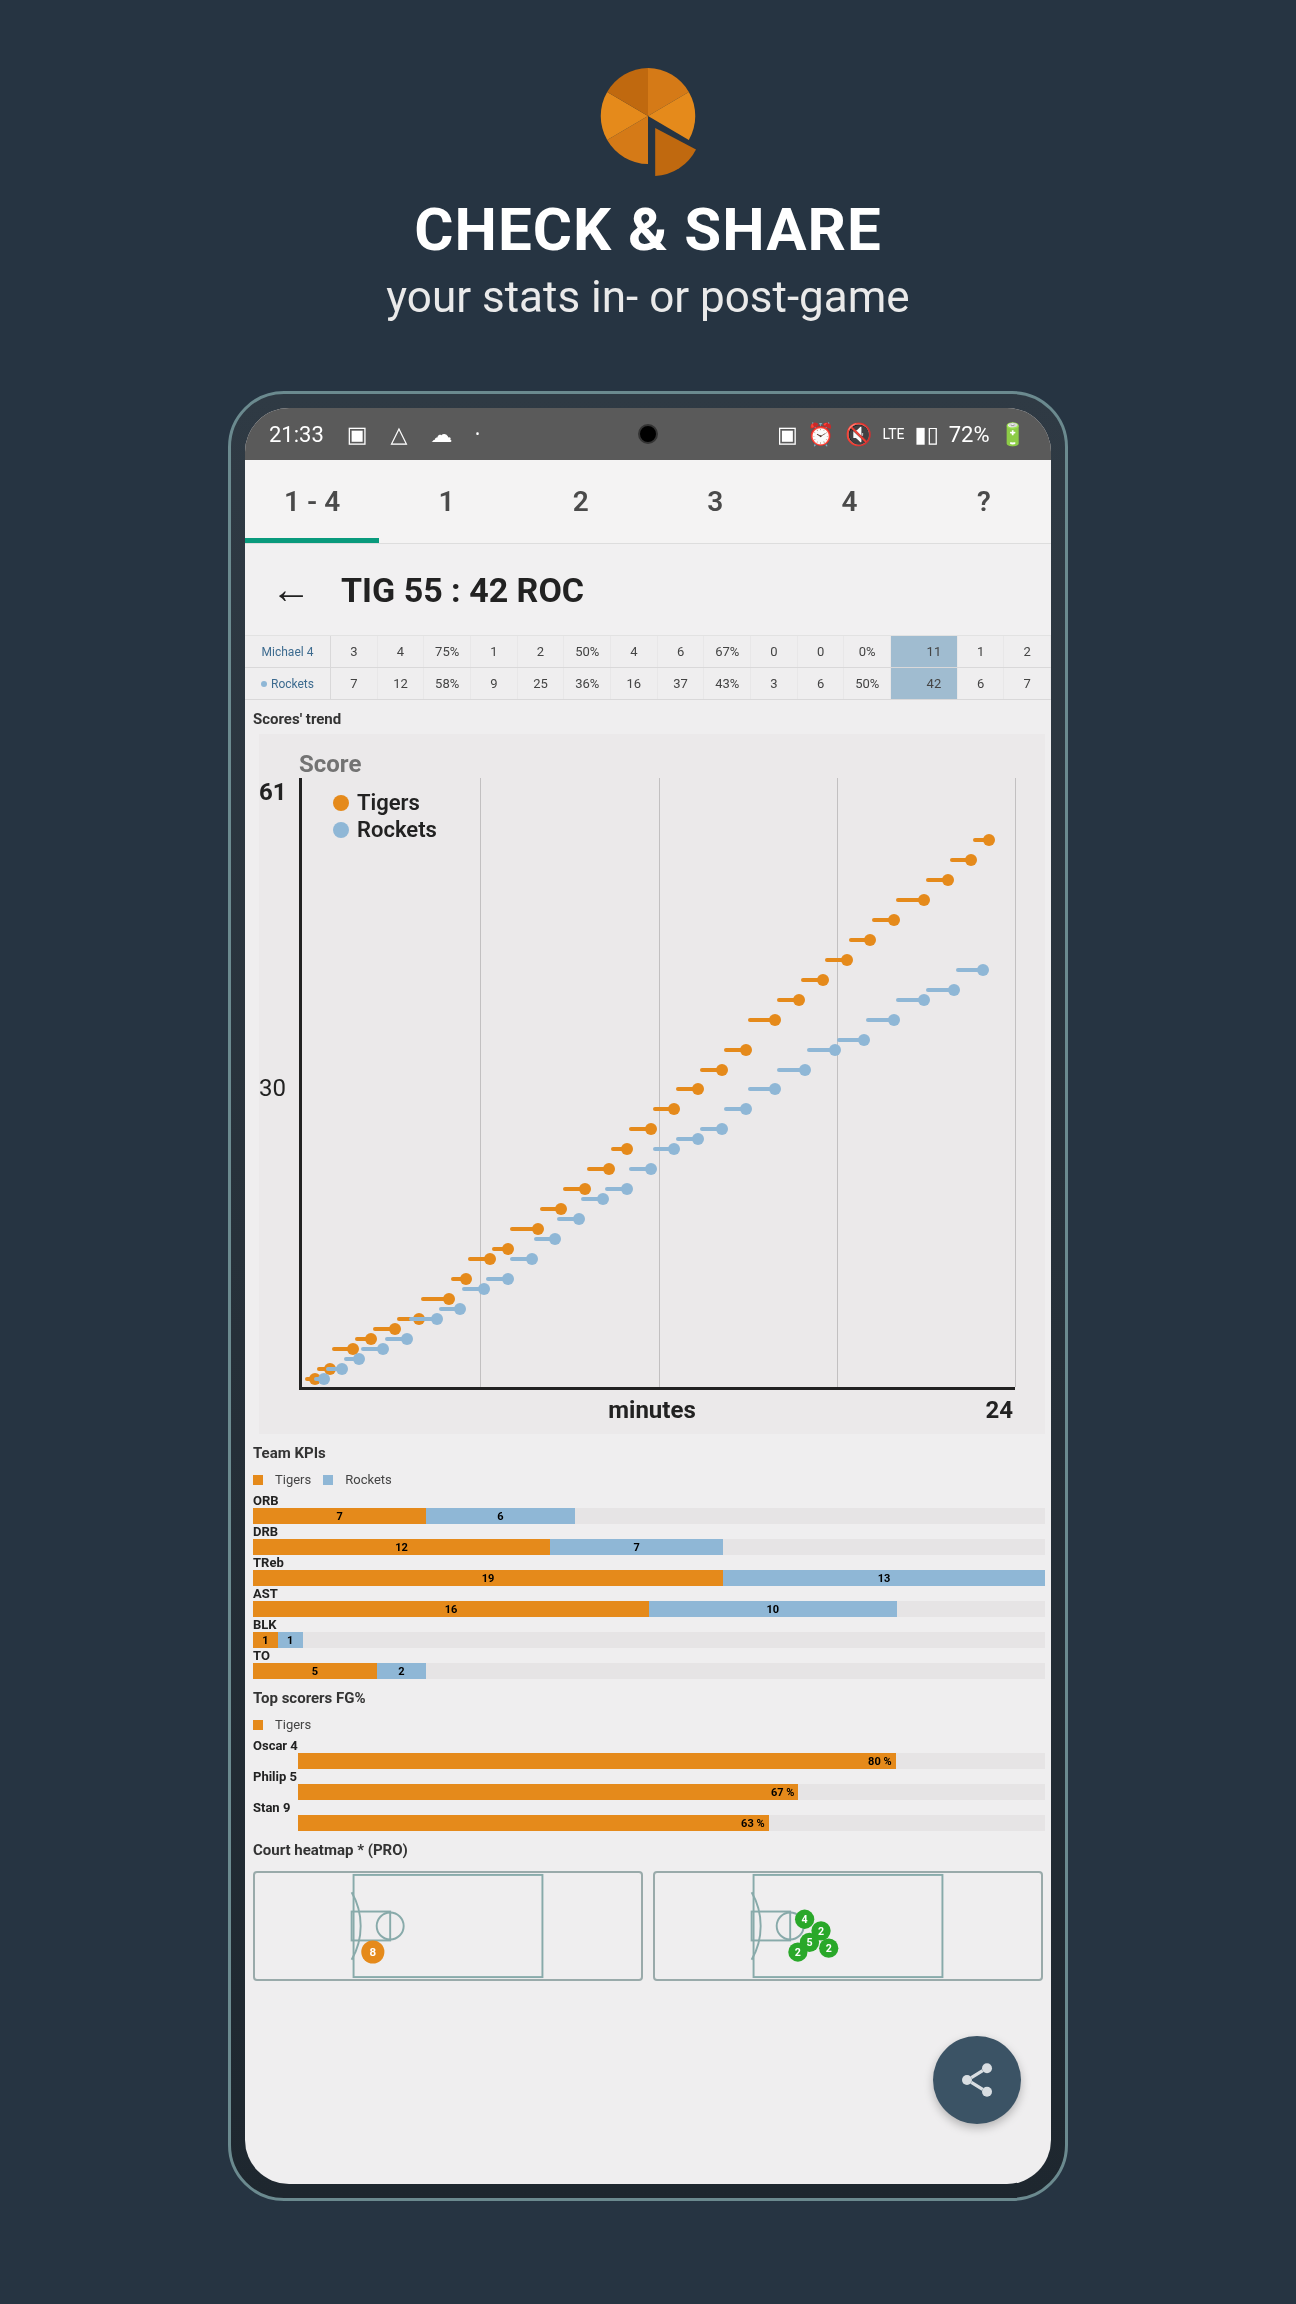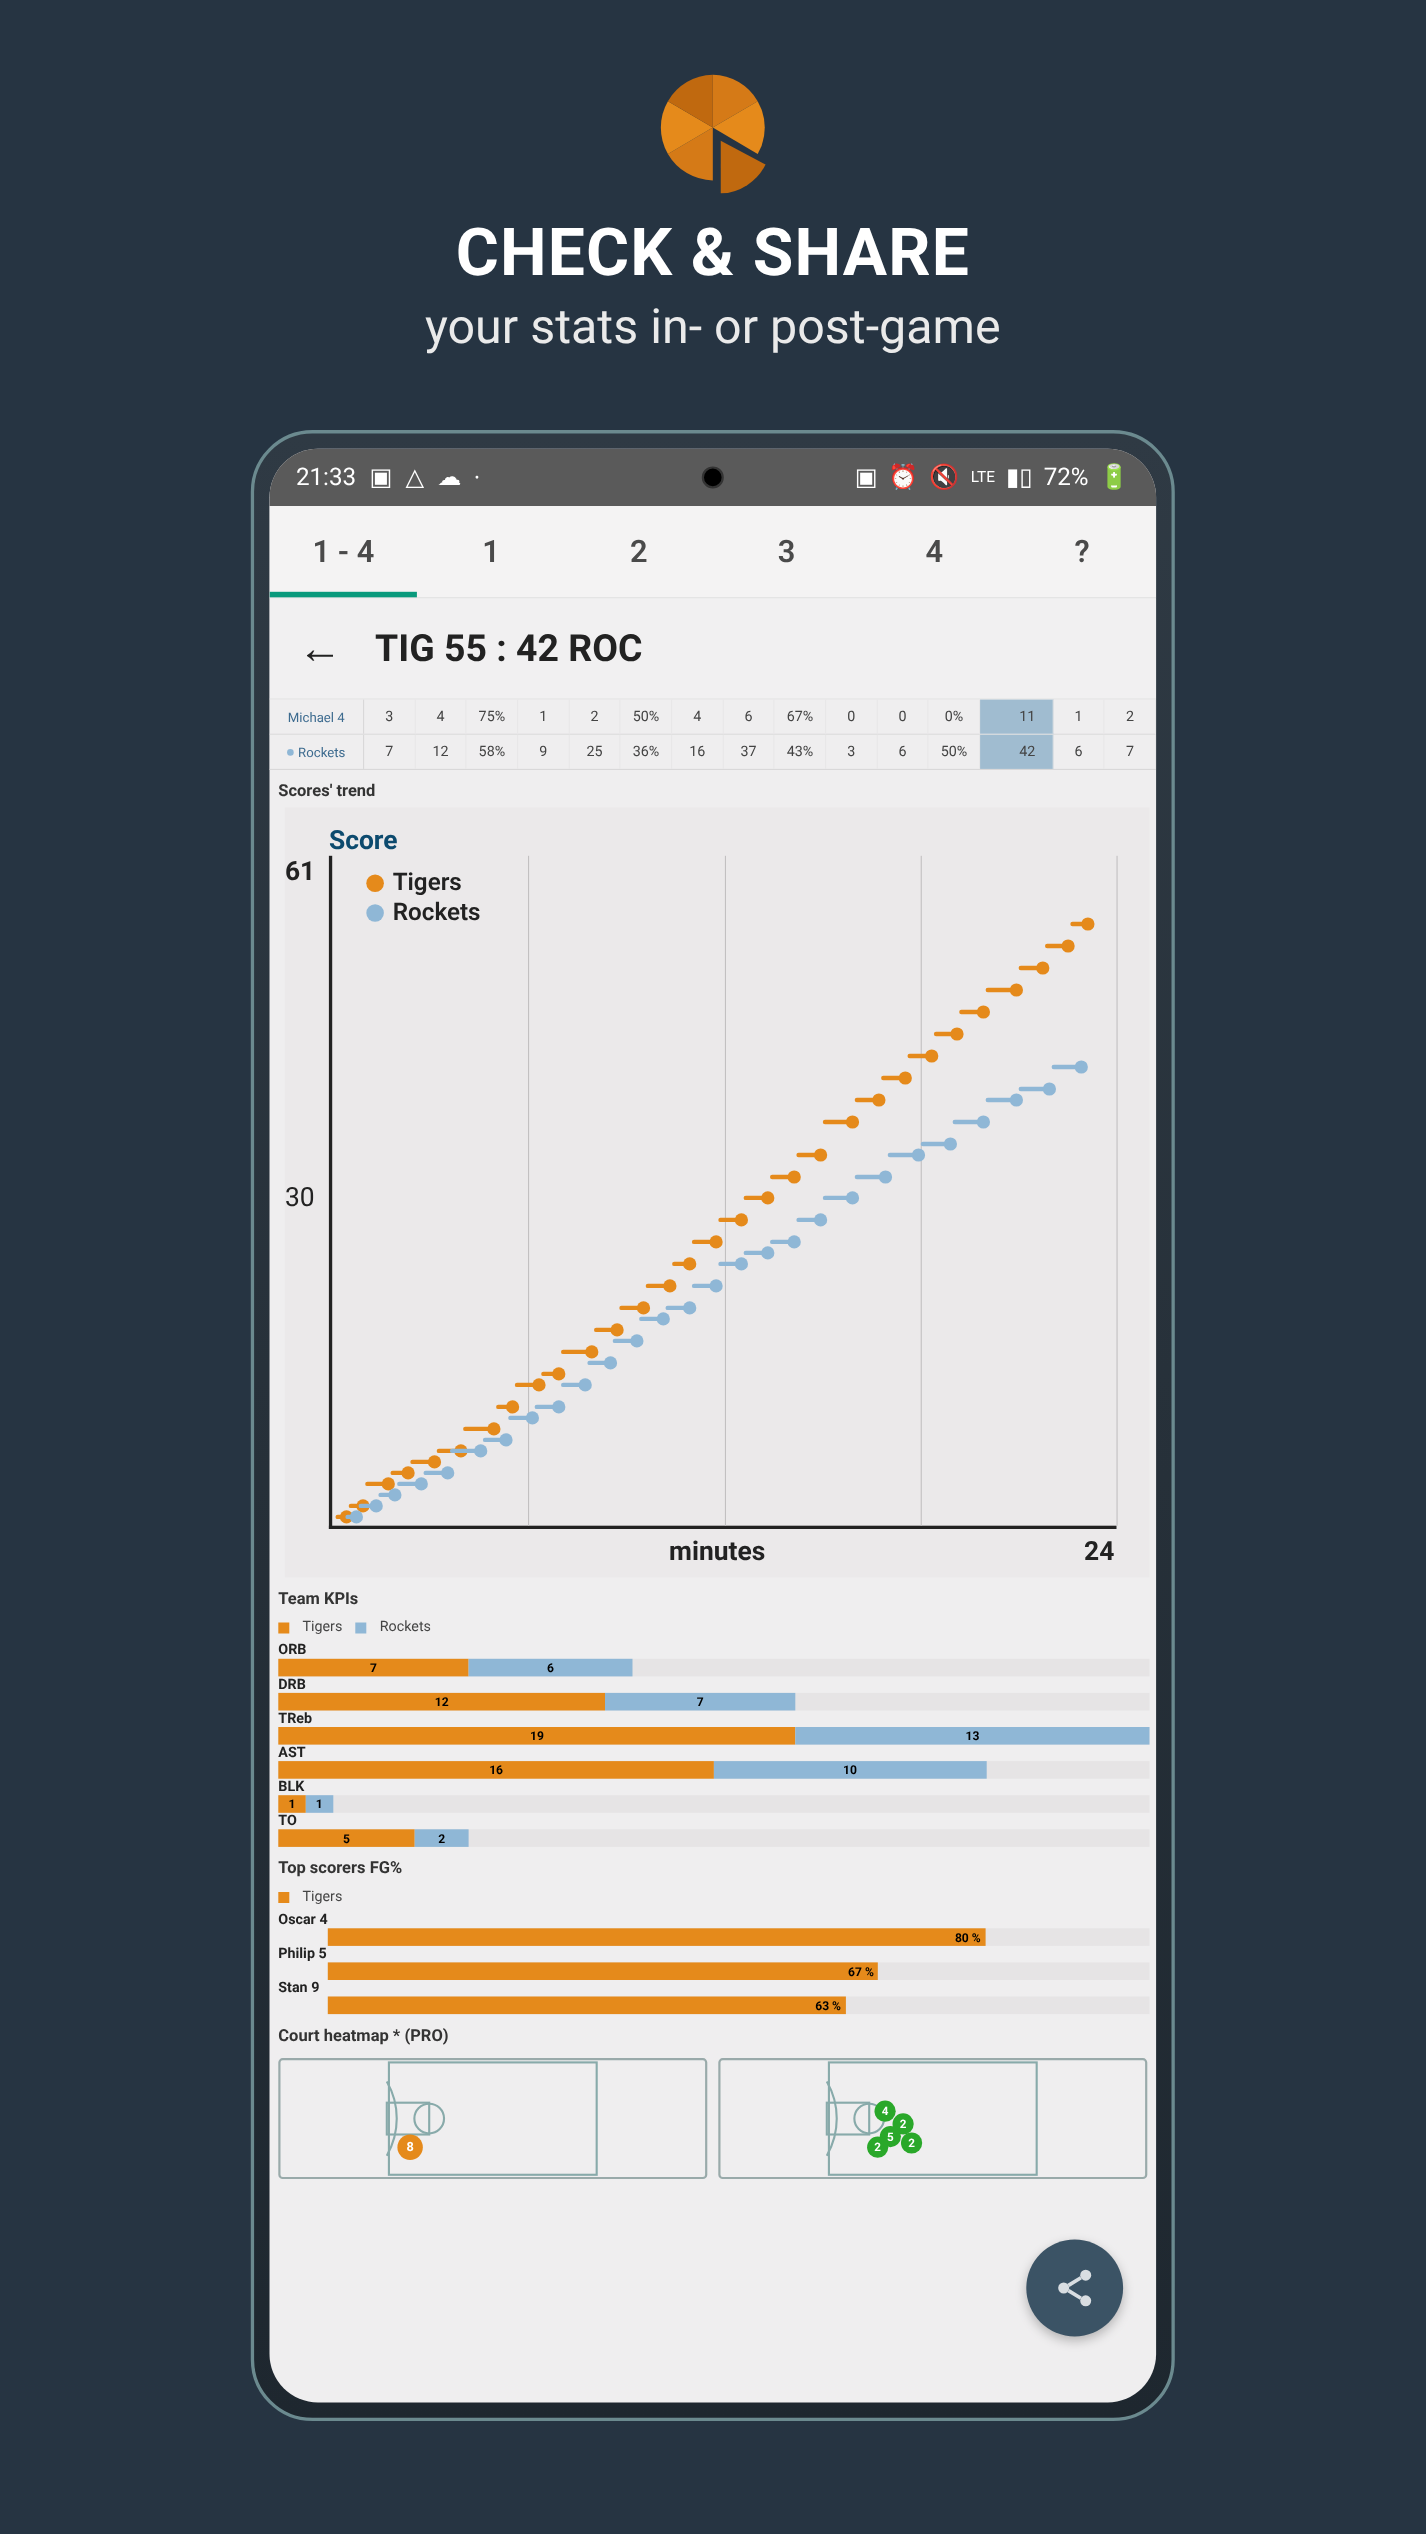--- a/index.html
+++ b/index.html
@@ -58,21 +58,21 @@
   
   .statusbar {
     height: 52px;
     background: #5a5a5a;
     color: #fff;
     display: flex; align-items: center;
     padding: 0 24px;
     font-size: 22px;
     position: relative;
   }
-  .statusbar .left { display: flex; align-items: center; gap: 12px; }
+  .statusbar .left { display: flex; align-items: center; gap: 23px; }
   .statusbar .right { margin-left: auto; display: flex; align-items: center; gap: 10px; }
   .camera-dot {
     position: absolute;
     left: 50%; top: 50%; transform: translate(-50%,-50%);
     width: 20px; height: 20px; border-radius: 50%;
     background: #000; border: 2px solid #333;
   }
 
   
   .tabs {
@@ -156,21 +156,21 @@
   
   .trend-chart {
     margin-left: 14px;
     margin-right: 6px;
     height: 700px;
     background: #ebe9ea;
     position: relative;
   }
   .trend-y-title {
     position: absolute; top: 16px; left: 40px;
-    font-size: 24px; font-weight: 700; color: #0c4a6e;
+    font-size: 24px; font-weight: 700; color: #737373;
   }
   .trend-y-max {
     position: absolute; left: 0; top: 44px;
     font-size: 24px; font-weight: 700; color: #222;
   }
   .trend-y-mid {
     position: absolute; left: 0; top: 340px;
     font-size: 24px; font-weight: 400; color: #222;
   }
   .trend-x-label {

